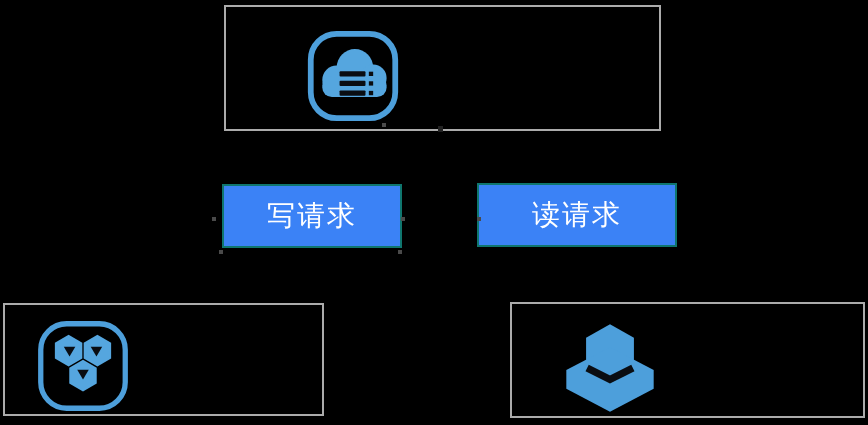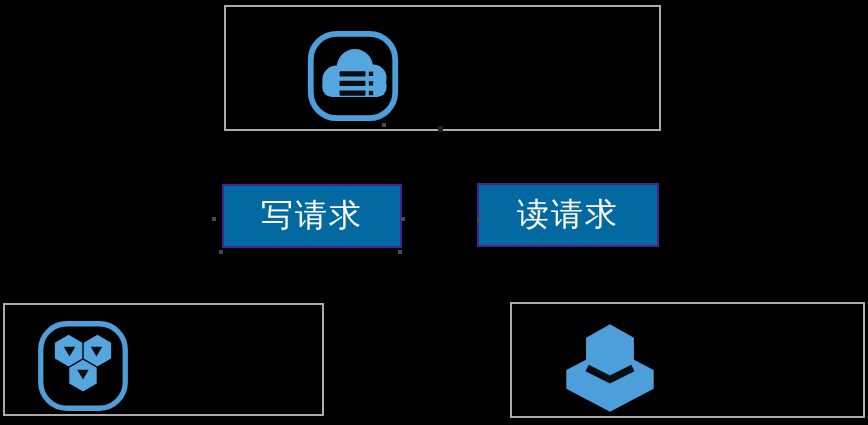--- a/index.html
+++ b/index.html
@@ -18,32 +18,32 @@
     background: #000000;
   }
   .node-box .node-icon { position: absolute; }
   #top-box    { left: 224px; top: 5px;   width: 437px; height: 126px; }
   #bl-box     { left: 3px;   top: 303px; width: 321px; height: 113px; }
   #br-box     { left: 510px; top: 302px; width: 355px; height: 116px; }
 
   .label-pill {
     position: absolute;
     box-sizing: border-box;
-    background: #0369a1;
-    border: 2px solid #4c1d95;
+    background: #3b82f6;
+    border: 2px solid #0f766e;
     color: #ffffff;
-    font-size: 32px;
+    font-size: 28px;
     letter-spacing: 2px;
     display: flex;
     align-items: center;
     justify-content: center;
     user-select: none;
   }
   #write-pill { left: 222px; top: 184px; width: 180px; height: 64px; }
-  #read-pill  { left: 477px; top: 183px; width: 182px; height: 64px; }
+  #read-pill  { left: 477px; top: 183px; width: 200px; height: 64px; }
 
   .anchor-dot {
     position: absolute;
     width: 4px; height: 4px;
     background: #4a4a4a;
   }
   .border-tick {
     position: absolute;
     width: 5px; height: 6px;
     background: #232323;

